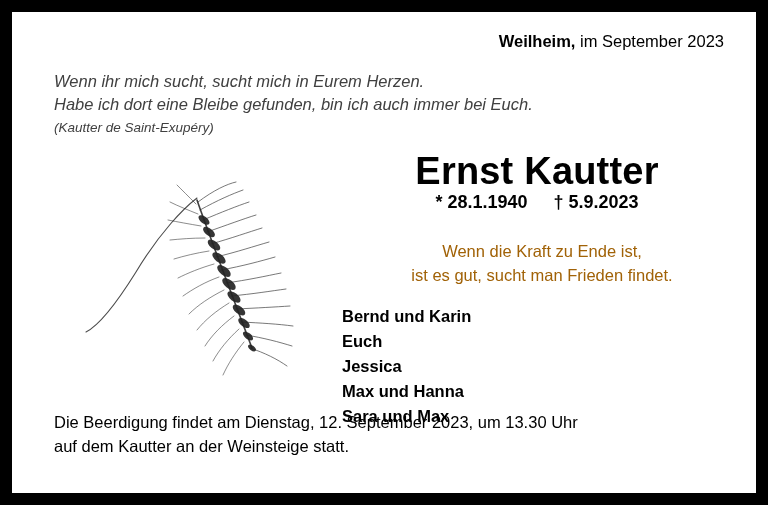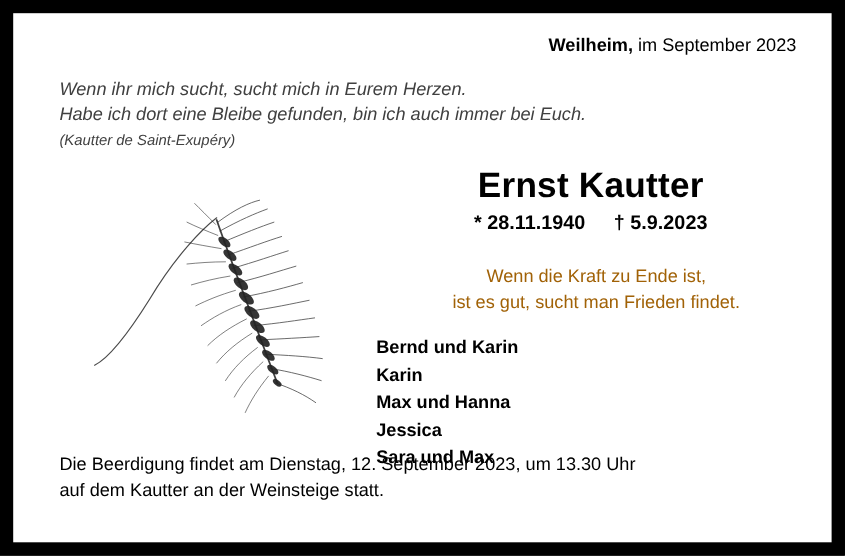--- a/index.html
+++ b/index.html
@@ -70,21 +70,21 @@
     width: 240px;
     height: 210px;
   }
 
   .deceased-name {
     position: absolute;
     left: 330px;
     top: 138px;
     width: 390px;
     text-align: center;
-    font-size: 32px;
+    font-size: 38px;
     font-weight: bold;
     color: #000000;
     letter-spacing: 0.2px;
   }
 
   .dates-line {
     position: absolute;
     left: 330px;
     top: 180px;
     width: 390px;
@@ -200,33 +200,33 @@
           <ellipse cx="180" cy="143" rx="6.8" ry="3.5" transform="rotate(38 180 143)"></ellipse>
           <ellipse cx="184" cy="156" rx="6" ry="3.1" transform="rotate(38 184 156)"></ellipse>
           <ellipse cx="188" cy="168" rx="4.6" ry="2.4" transform="rotate(38 188 168)"></ellipse>
         </g>
       </svg>
     </div>
 
     <div class="deceased-name">Ernst Kautter</div>
 
     <div class="dates-line">
-      <span>* 28.11.1940</span><span class="sep"></span><span>† 5.9.2023</span>
+      <span>* 28.1.1940</span><span class="sep"></span><span>† 5.9.2023</span>
     </div>
 
     <div class="verse-mid">
       <div>Wenn die Kraft zu Ende ist,</div>
       <div>ist es gut, sucht man Frieden findet.</div>
     </div>
 
     <div class="family-list">
       <div>Bernd und Karin</div>
-      <div>Karin</div>
+      <div>Euch</div>
+      <div>Jessica</div>
       <div>Max und Hanna</div>
-      <div>Jessica</div>
       <div>Sara und Max</div>
     </div>
 
     <div class="funeral-info">
       <div>Die Beerdigung findet am Dienstag, 12. September 2023, um 13.30 Uhr</div>
       <div>auf dem Kautter an der Weinsteige statt.</div>
     </div>
 
   </div>
 </div>

